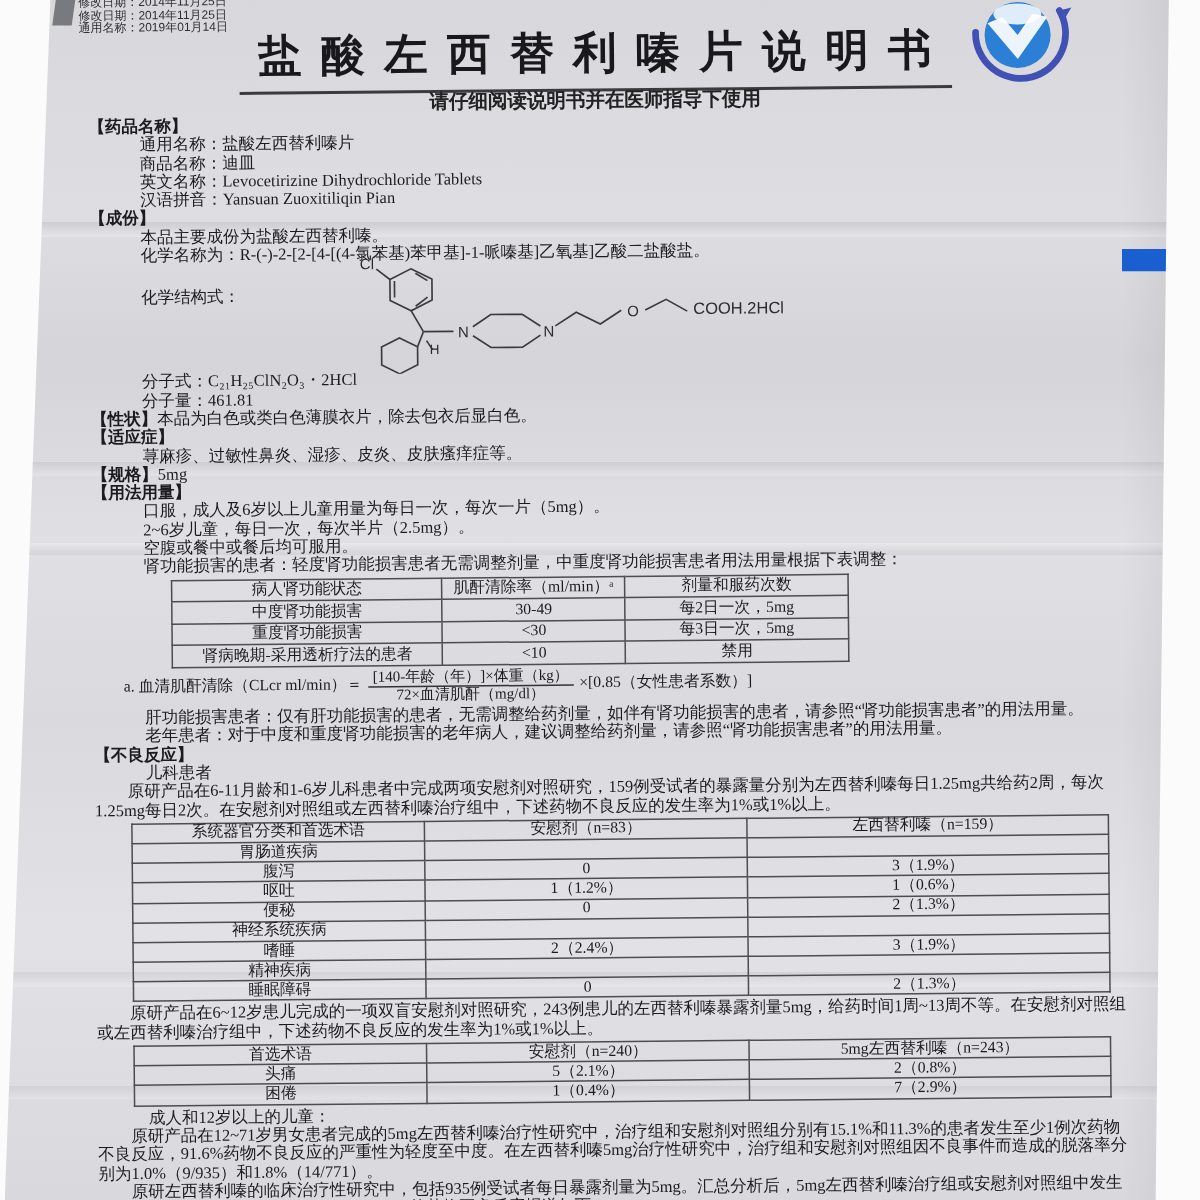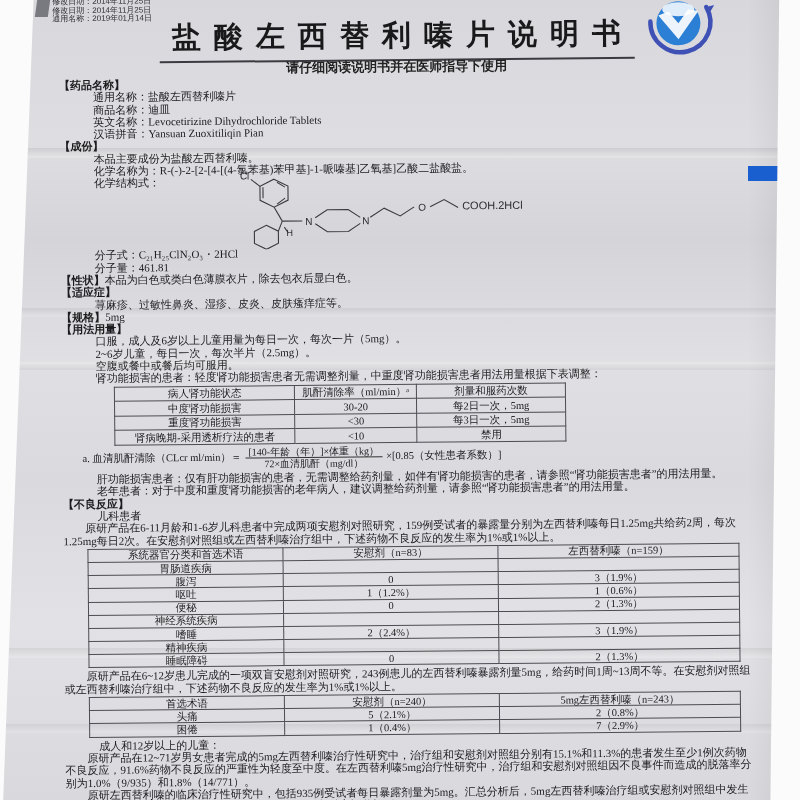--- a/index.html
+++ b/index.html
@@ -38,21 +38,21 @@
   .subtitle{position:absolute;left:0;top:58px;width:800px;text-align:center;font-weight:bold;font-size:13px;color:#222;}
 
   .bodytext{
     position:absolute;left:62px;top:76px;width:690px;
     font-size:11px;line-height:12.3px;color:#1c1c1f;
   }
   .sec{font-weight:bold;}
   .ind1{padding-left:34px;}
   .para{text-indent:2em;}
   .chem-row{position:relative;height:72px;}
-  .chem-label{position:absolute;left:34px;top:0;}
+  .chem-label{position:absolute;left:34px;top:16px;}
   .chem-svg{position:absolute;left:118px;top:-4px;}
 
   table{border-collapse:collapse;font-size:10.5px;color:#1c1c1f;}
   td,th{border:1px solid #4c4c52;text-align:center;padding:0 2px;height:13.6px;font-weight:normal;line-height:11px;}
   .t1{width:452px;margin:2px 0 2px 52px;}
   .t1 td:nth-child(1){width:40%;}
   .t1 td:nth-child(2){width:27%;}
   .t2,.t3{width:652px;margin:2px 0 2px 24px;}
   .t2 td,.t3 td{height:12.2px;}
   .t2 td:nth-child(1),.t3 td:nth-child(1){width:30%;}
@@ -159,21 +159,21 @@
 
       <table class="t1">
         <tbody>
             <tr>
           <td>病人肾功能状态</td>
           <td>肌酐清除率（ml/min）ᵃ</td>
           <td>剂量和服药次数</td>
         </tr>
         <tr>
           <td>中度肾功能损害</td>
-          <td>30-20</td>
+          <td>30-49</td>
           <td>每2日一次，5mg</td>
         </tr>
         <tr>
           <td>重度肾功能损害</td>
           <td>&lt;30</td>
           <td>每3日一次，5mg</td>
         </tr>
         <tr>
           <td>肾病晚期-采用透析疗法的患者</td>
           <td>&lt;10</td>

